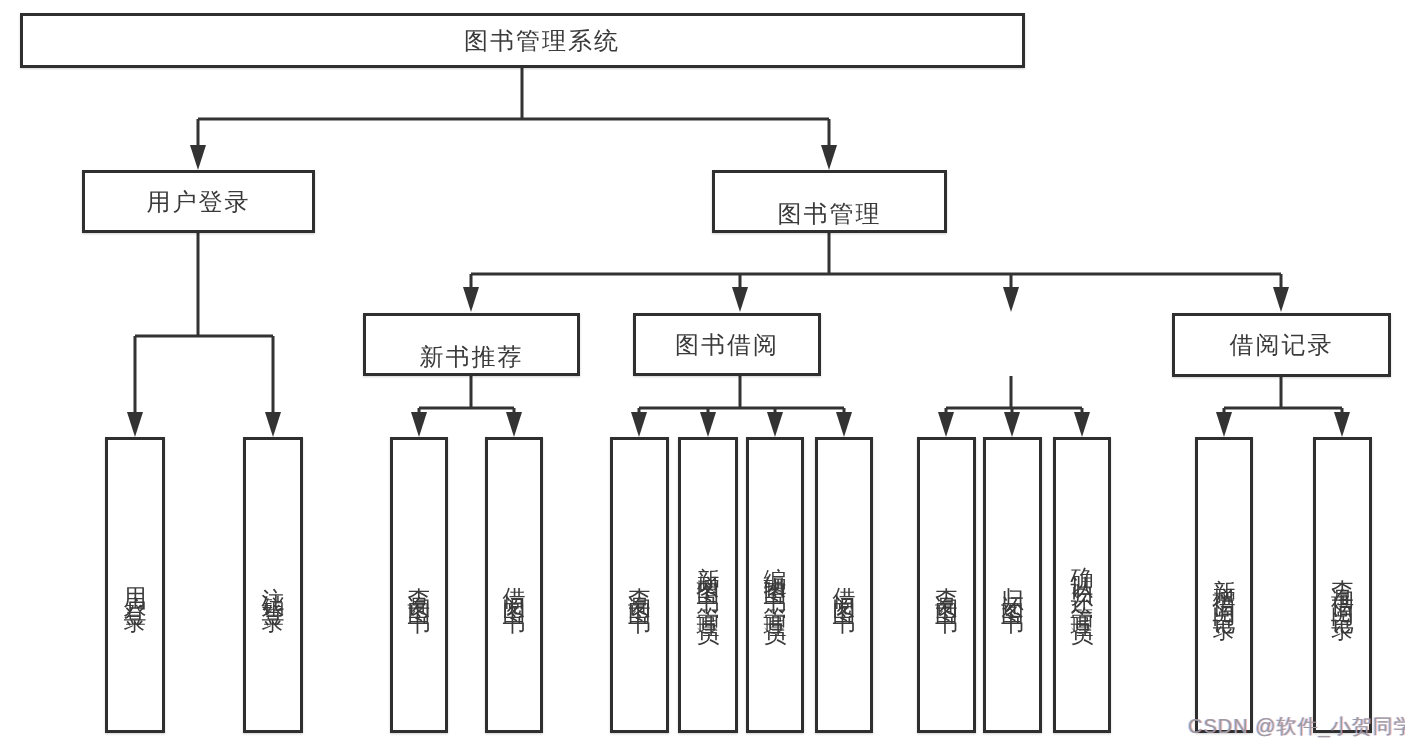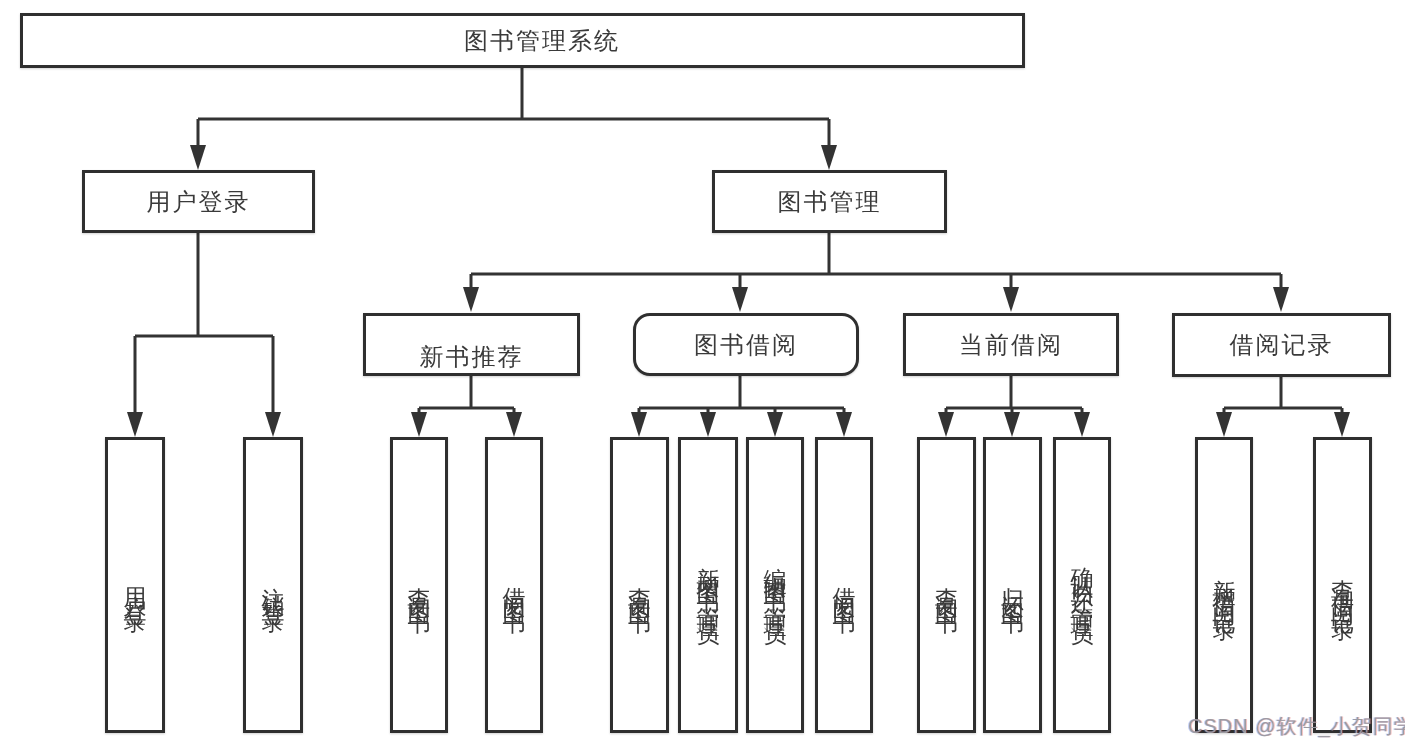--- a/index.html
+++ b/index.html
@@ -95,32 +95,29 @@
     </g>
   </svg>
 
   <div class="node" style="left:20px; top:13px; width:1005px; height:55px;padding-left:39px;">
     <span class="h-label">图书管理系统</span>
   </div>
 
   <div class="node" style="left:82px; top:170px; width:233px; height:63px;">
     <span class="h-label">用户登录</span>
   </div>
-  <div class="node" style="left:712px; top:170px; width:235px; height:63px;">
+  <div class="node" style="left:712px; top:170px; width:235px; height:63px;align-items:flex-end;">
     <span class="h-label">图书管理</span>
   </div>
 
   <div class="node" style="left:363px; top:313px; width:217px; height:63px;align-items:flex-end;">
     <span class="h-label">新书推荐</span>
   </div>
-  <div class="node" style="left:633px; top:313px; width:226px; height:63px;border-radius:17px;">
+  <div class="node" style="left:633px; top:313px; width:188px; height:63px;">
     <span class="h-label">图书借阅</span>
-  </div>
-  <div class="node" style="left:903px; top:313px; width:216px; height:63px;">
-    <span class="h-label">当前借阅</span>
   </div>
   <div class="node" style="left:1172px; top:313px; width:219px; height:64px;">
     <span class="h-label">借阅记录</span>
   </div>
 
   <div class="node" style="left:105px; top:437px; width:60px; height:296px;">
     <span class="v-label">用户登录</span>
   </div>
   <div class="node" style="left:243px; top:437px; width:60px; height:296px;">
     <span class="v-label">注销登录</span>

